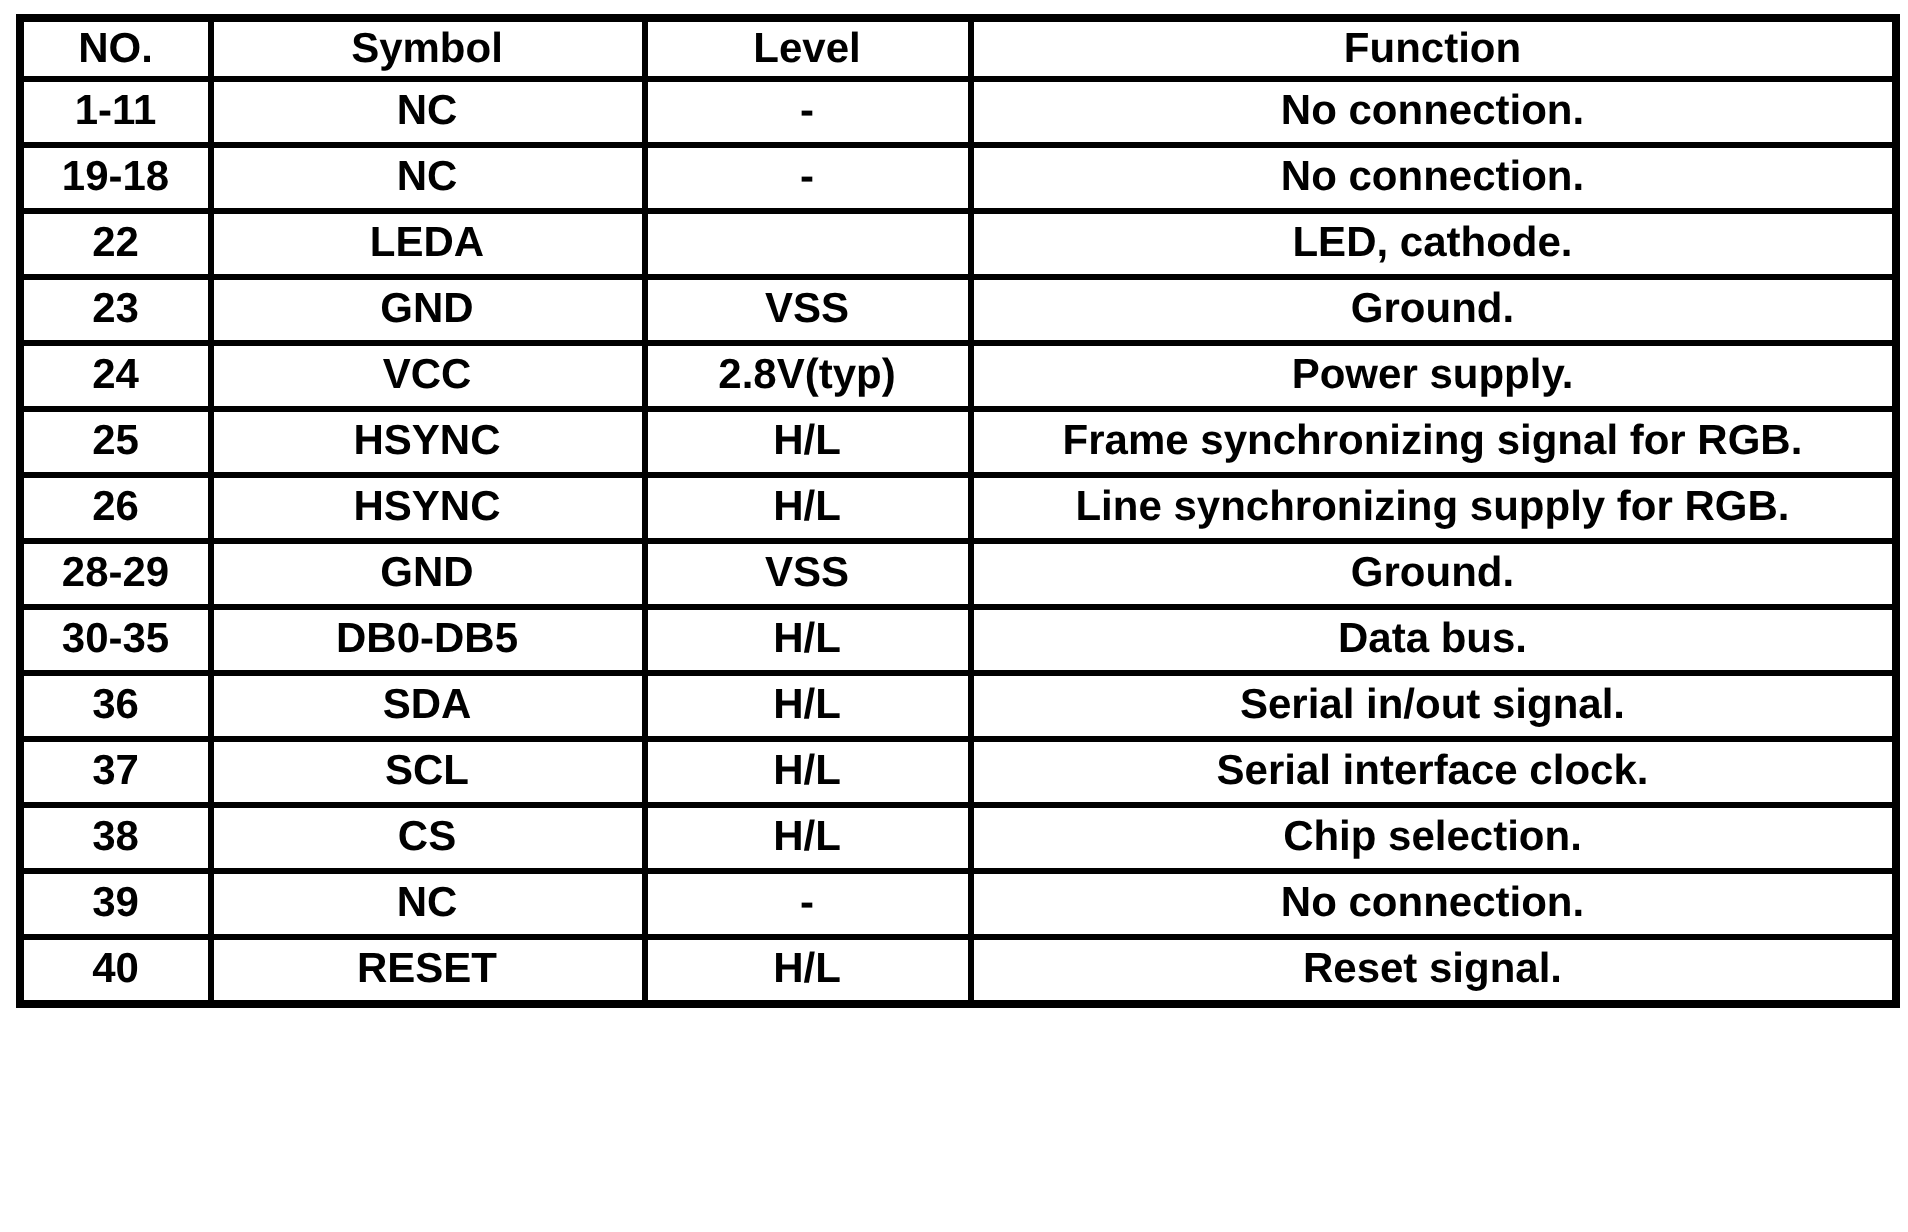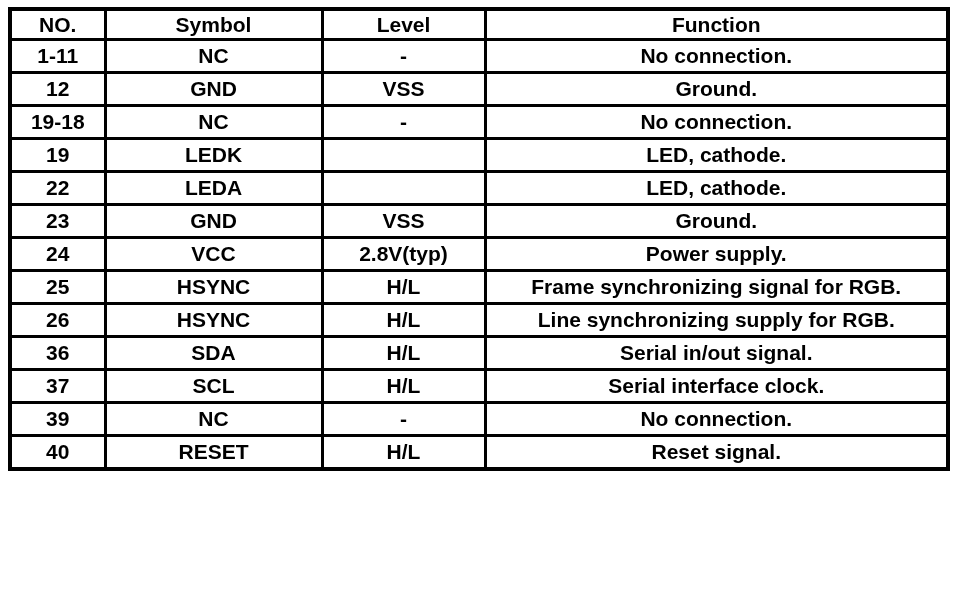--- a/index.html
+++ b/index.html
@@ -71,36 +71,24 @@
     </tr>
   </thead>
   <tbody>
       <tr>
         <td class="col-no">1-11</td>
         <td class="col-symbol">NC</td>
         <td class="col-level">-</td>
         <td class="col-function">No connection.</td>
       </tr>
       <tr>
-        <td class="col-no">12</td>
-        <td class="col-symbol">GND</td>
-        <td class="col-level">VSS</td>
-        <td class="col-function">Ground.</td>
-      </tr>
-      <tr>
         <td class="col-no">19-18</td>
         <td class="col-symbol">NC</td>
         <td class="col-level">-</td>
         <td class="col-function">No connection.</td>
-      </tr>
-      <tr>
-        <td class="col-no">19</td>
-        <td class="col-symbol">LEDK</td>
-        <td class="col-level"></td>
-        <td class="col-function">LED, cathode.</td>
       </tr>
       <tr>
         <td class="col-no">22</td>
         <td class="col-symbol">LEDA</td>
         <td class="col-level"></td>
         <td class="col-function">LED, cathode.</td>
       </tr>
       <tr>
         <td class="col-no">23</td>
         <td class="col-symbol">GND</td>
@@ -119,30 +107,48 @@
         <td class="col-level">H/L</td>
         <td class="col-function">Frame synchronizing signal for RGB.</td>
       </tr>
       <tr>
         <td class="col-no">26</td>
         <td class="col-symbol">HSYNC</td>
         <td class="col-level">H/L</td>
         <td class="col-function">Line synchronizing supply for RGB.</td>
       </tr>
       <tr>
+        <td class="col-no">28-29</td>
+        <td class="col-symbol">GND</td>
+        <td class="col-level">VSS</td>
+        <td class="col-function">Ground.</td>
+      </tr>
+      <tr>
+        <td class="col-no">30-35</td>
+        <td class="col-symbol">DB0-DB5</td>
+        <td class="col-level">H/L</td>
+        <td class="col-function">Data bus.</td>
+      </tr>
+      <tr>
         <td class="col-no">36</td>
         <td class="col-symbol">SDA</td>
         <td class="col-level">H/L</td>
         <td class="col-function">Serial in/out signal.</td>
       </tr>
       <tr>
         <td class="col-no">37</td>
         <td class="col-symbol">SCL</td>
         <td class="col-level">H/L</td>
         <td class="col-function">Serial interface clock.</td>
+      </tr>
+      <tr>
+        <td class="col-no">38</td>
+        <td class="col-symbol">CS</td>
+        <td class="col-level">H/L</td>
+        <td class="col-function">Chip selection.</td>
       </tr>
       <tr>
         <td class="col-no">39</td>
         <td class="col-symbol">NC</td>
         <td class="col-level">-</td>
         <td class="col-function">No connection.</td>
       </tr>
       <tr>
         <td class="col-no">40</td>
         <td class="col-symbol">RESET</td>

